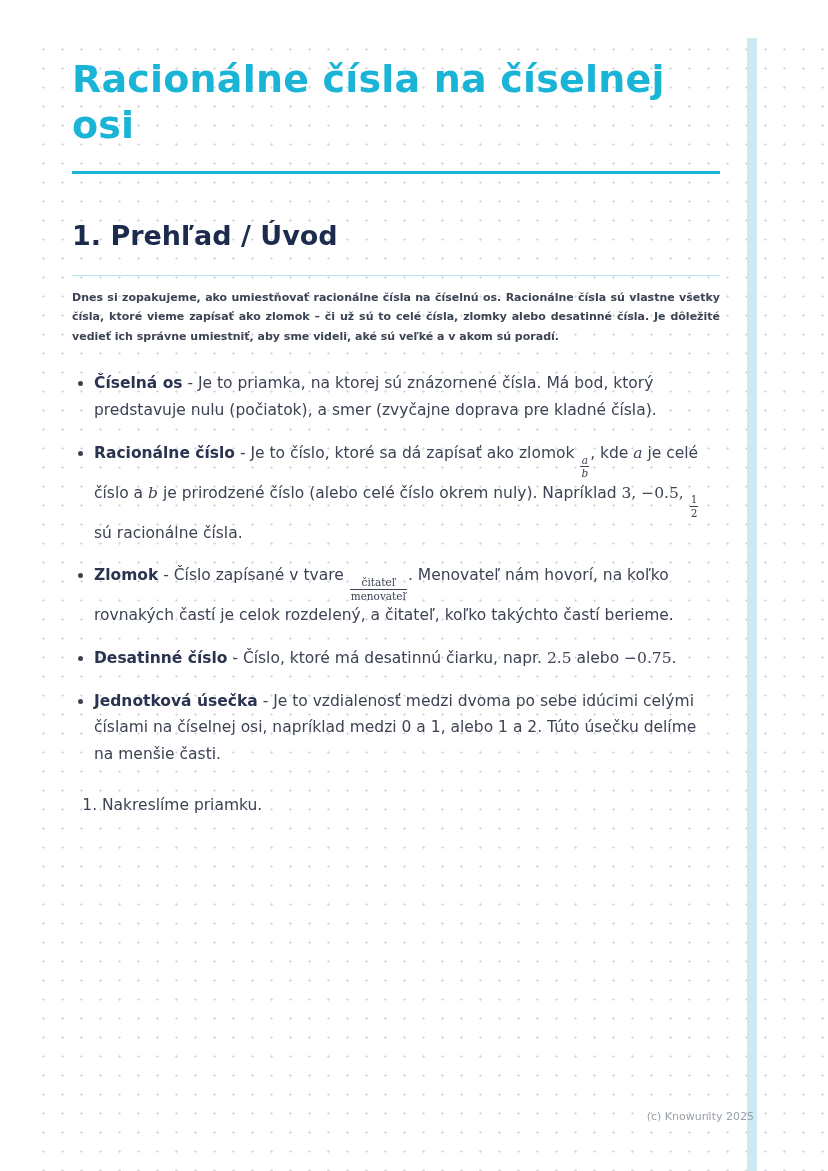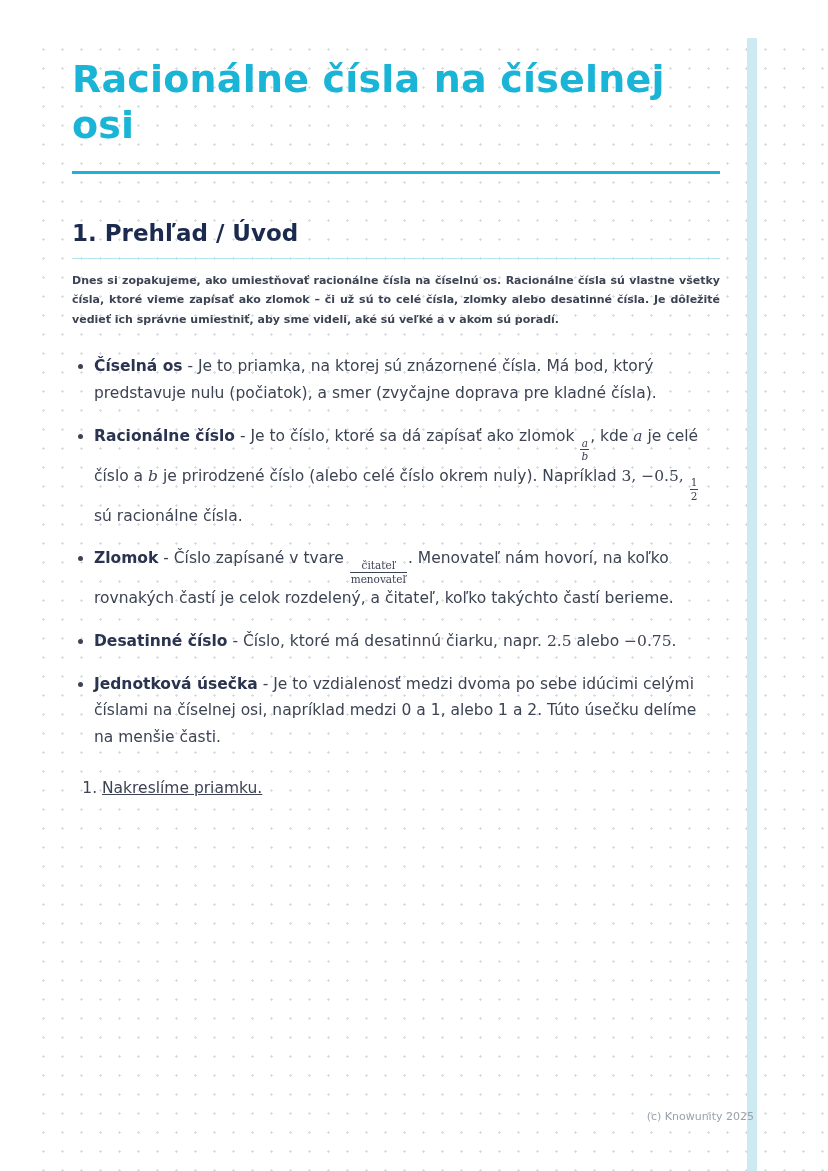--- a/index.html
+++ b/index.html
@@ -26,22 +26,22 @@
   }
   h1.title{
     margin:0;
     font-size:38px;line-height:1.22;font-weight:800;
     color:#1ab5d6;letter-spacing:0.2px;
   }
   .title-rule{
     border:none;height:3px;background:#1ab5d6;margin:22px 0 0 0;
   }
   h2.section{
-    margin:46px 0 0 0;padding:0 0 12px 0;
-    font-size:23px;font-weight:800;color:#1c2b4d;
+    margin:46px 0 0 0;padding:0 0 24px 0;
+    font-size:27px;font-weight:800;color:#1c2b4d;
     border-bottom:1px solid #b3e5f1;
   }
   p.body{
     margin:12px 0 0 0;
     font-size:11px;line-height:1.78;color:#3c4353;
     text-align:justify;
     font-weight:bold;
   }
   ul.defs{
     margin:24px 0 0 2px;padding-left:20px;
@@ -61,21 +61,21 @@
     font-size:10.5px;line-height:1.2;margin:0 1px;color:#3c4353;
   }
   .frac .den{border-top:1px solid #3c4353;padding:0 1px;}
   .frac.it{font-style:italic;}
   h3.sub{
     margin:42px 0 0 0;
     font-size:24px;font-weight:800;color:#17b9d8;
   }
   ol.steps{
     margin:24px 0 0 0;padding-left:30px;
-    font-size:15.5px;color:#3c4353;text-decoration:underline;
+    font-size:15.5px;color:#3c4353;
   }
   ol.steps li{line-height:1.7;margin-bottom:6px;}
   .footer{
     position:absolute;right:74px;bottom:48px;
     font-size:11px;color:#9aa1a8;
   }
 </style>
 </head>
 <body>
 

